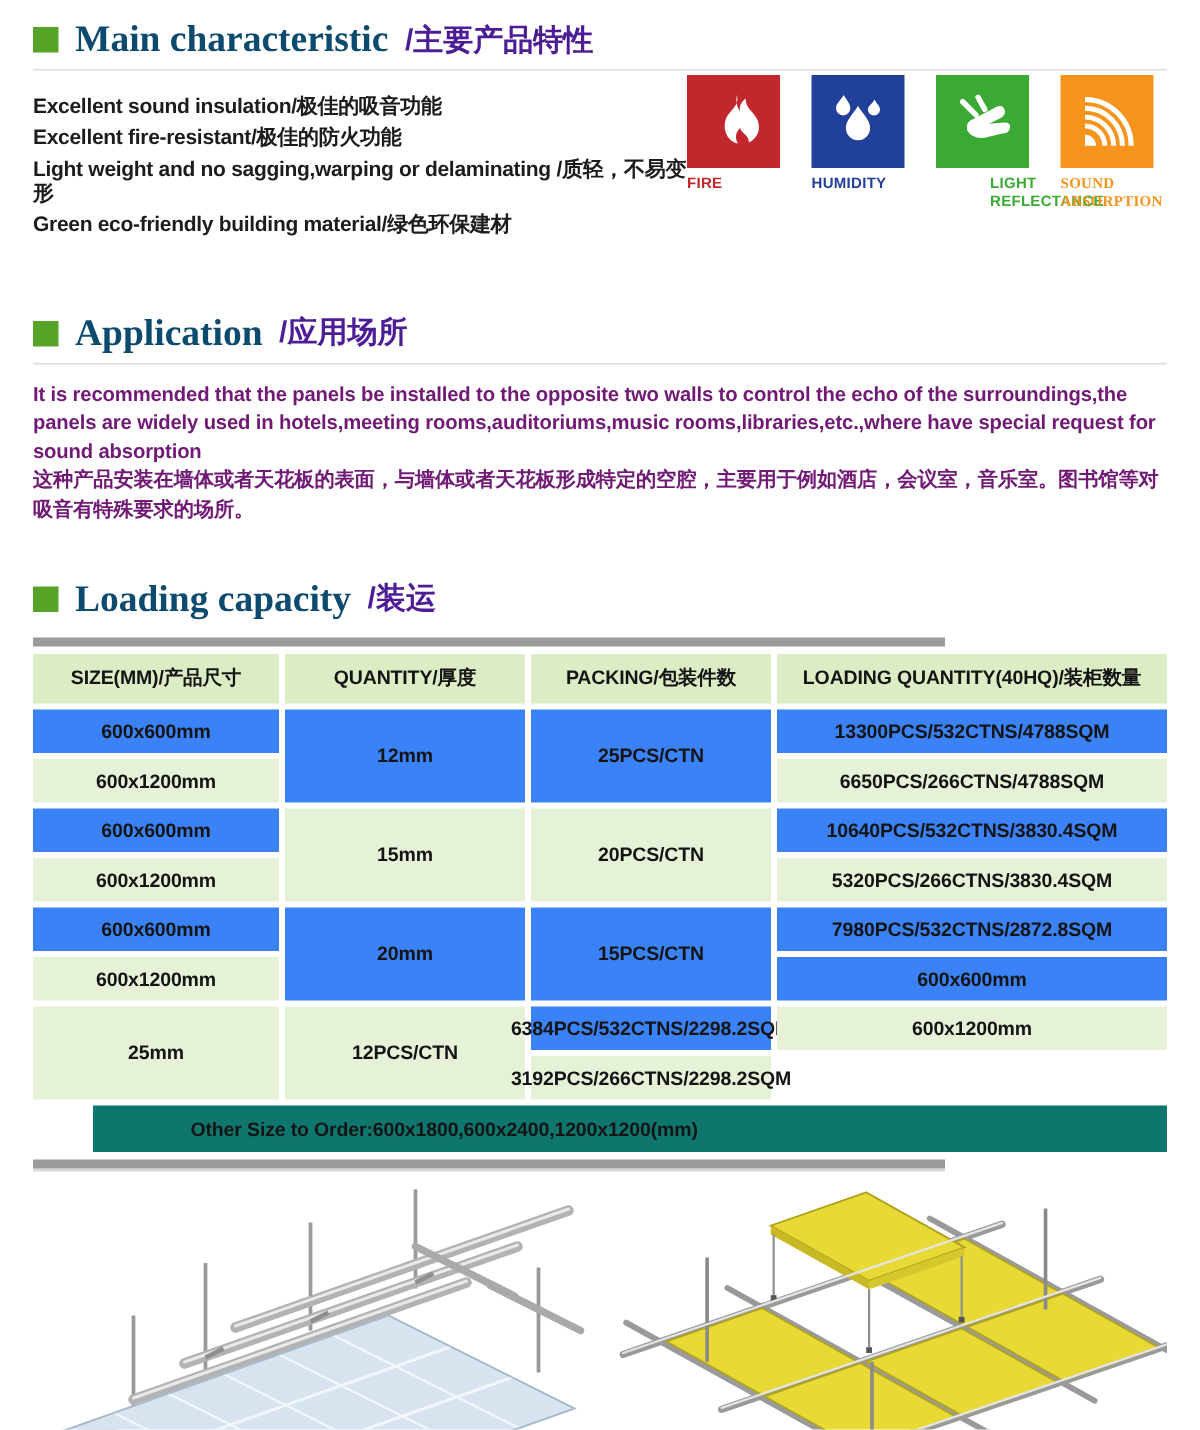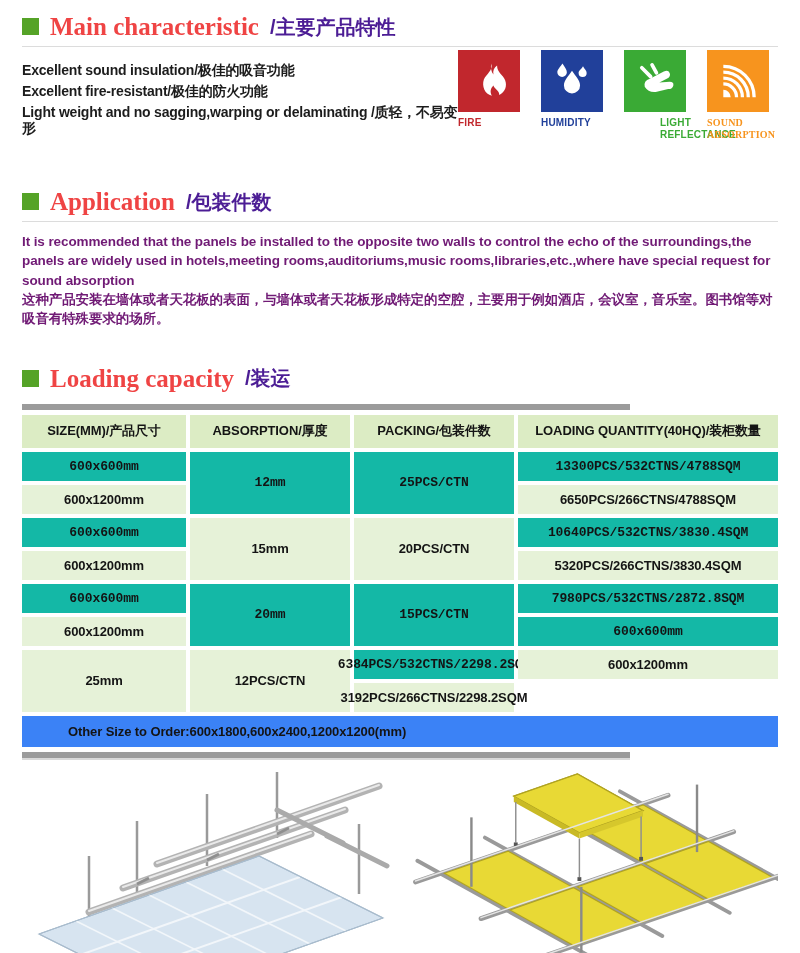--- a/index.html
+++ b/index.html
@@ -13,21 +13,21 @@
 
   
   .sec-head {
     display: flex; align-items: center; gap: 11px;
     padding-bottom: 7px; border-bottom: 1px solid #dcdcdc;
   }
   .sec-head.no-line { border-bottom: none; padding-bottom: 0; }
   .sq { width: 17px; height: 17px; background: #55a327; flex: 0 0 auto; }
   .t-en {
     font-family: "Liberation Serif", "DejaVu Serif", serif;
-    font-weight: bold; font-size: 25px; color: #ef4444; line-height: 1;
+    font-weight: bold; font-size: 25px; color: #0c4a6e; line-height: 1;
   }
   .t-zh { font-weight: bold; font-size: 20px; color: #4c1d95; line-height: 1; }
 
   
   .mc-body { display: flex; justify-content: space-between; margin-top: 15px; }
   .features { list-style: none; width: 440px; }
   .features li { font-size: 14px; font-weight: bold; color: #1c1c1c; line-height: 1.2; margin-bottom: 4px; letter-spacing: -0.2px; }
   .badges { display: flex; gap: 12px; margin-top: -12px; }
   .badge { width: 71px; }
   .badge-sq { width: 62px; height: 62px; display:flex; align-items:center; justify-content:center; }
@@ -54,24 +54,24 @@
     display: grid; width: 756px;
     grid-template-columns: 164px 160px 160px 1fr;
     grid-template-rows: 33px repeat(8, 29px) 31px;
     gap: 4px;
   }
   .cell {
     display: flex; align-items: center; justify-content: center;
     font-size: 13px; font-weight: bold; color: #141414; letter-spacing:-0.1px;
   }
   .head  { background: #dcecc4; }
-  .gray  { background: #14b8a6; font-family: Liberation Mono, monospace; }
+  .gray  { background: #3b82f6; }
   .green { background: #e6f2d8; }
   .rspan { grid-row: span 2; }
-  .foot  { grid-column: 1 / -1; background: #3b82f6; justify-content: flex-start; padding-left: 46px; }
+  .foot  { grid-column: 1 / -1; background: #0f766e; justify-content: flex-start; padding-left: 65px; margin-left: 40px; }
 
   
   .illus { display: flex; margin-top: 8px; }
   .illus svg { display: block; }
 </style>
 </head>
 <body>
 
 <div class="page">
 
@@ -79,20 +79,21 @@
     <span class="sq"></span>
     <span class="t-en">Main characteristic</span>
     <span class="t-zh">/主要产品特性</span>
   </div>
 
   <div class="mc-body">
     <ul class="features">
       <li>Excellent sound insulation/极佳的吸音功能</li>
       <li>Excellent fire-resistant/极佳的防火功能</li>
       <li>Light weight and no sagging,warping or delaminating /质轻，不易变形</li>
+      <li>Green eco-friendly building material/绿色环保建材</li>
     </ul>
 
     <div class="badges">
       <div class="badge">
         <div class="badge-sq c-fire">
           <svg width="44" height="46" viewBox="0 0 60 60">
             <path fill="#ffffff" d="M33 6 C36 16 26 20 23 28 C20 37 24 48 34 50 C31 45 32 40 36 36 C38 42 44 42 44 49 C52 45 55 37 52 29 C49 21 41 19 41 9 C37 12 35 16 36 21 C33 17 32 12 33 6 Z"></path>
           </svg>
         </div>
         <div class="badge-label l-fire">FIRE</div>
@@ -136,40 +137,40 @@
         </div>
         <div class="badge-label l-sound">SOUND ABSORPTION</div>
       </div>
     </div>
   </div>
 
   <div class="sec-app">
     <div class="sec-head">
       <span class="sq"></span>
       <span class="t-en">Application</span>
-      <span class="t-zh">/包装件数</span>
+      <span class="t-zh">/应用场所</span>
     </div>
     <div class="app-text">
       <p>It is recommended that the panels be installed to the opposite two walls to control the echo of the surroundings,the panels are widely used in hotels,meeting rooms,auditoriums,music rooms,libraries,etc.,where have special request for sound absorption</p>
       <p>这种产品安装在墙体或者天花板的表面，与墙体或者天花板形成特定的空腔，主要用于例如酒店，会议室，音乐室。图书馆等对吸音有特殊要求的场所。</p>
     </div>
   </div>
 
   <div class="sec-load">
     <div class="sec-head no-line">
       <span class="sq"></span>
       <span class="t-en">Loading capacity</span>
       <span class="t-zh">/装运</span>
     </div>
 
     <div class="table-outer">
       <div class="tgrid">
 
         <div class="cell head">SIZE(MM)/产品尺寸</div>
-        <div class="cell head">ABSORPTION/厚度</div>
+        <div class="cell head">QUANTITY/厚度</div>
         <div class="cell head">PACKING/包装件数</div>
         <div class="cell head">LOADING QUANTITY(40HQ)/装柜数量</div>
 
         <div class="cell gray">600x600mm</div>
         <div class="cell gray rspan">12mm</div>
         <div class="cell gray rspan">25PCS/CTN</div>
         <div class="cell gray">13300PCS/532CTNS/4788SQM</div>
         <div class="cell green">600x1200mm</div>
         <div class="cell green">6650PCS/266CTNS/4788SQM</div>
 

